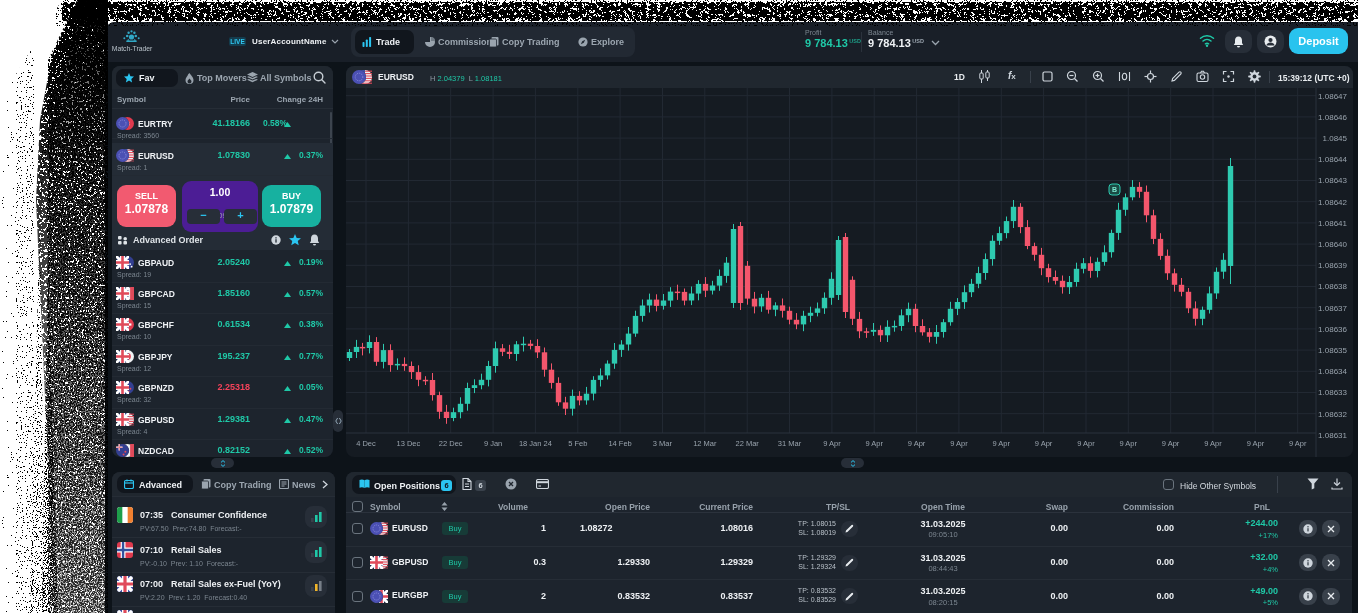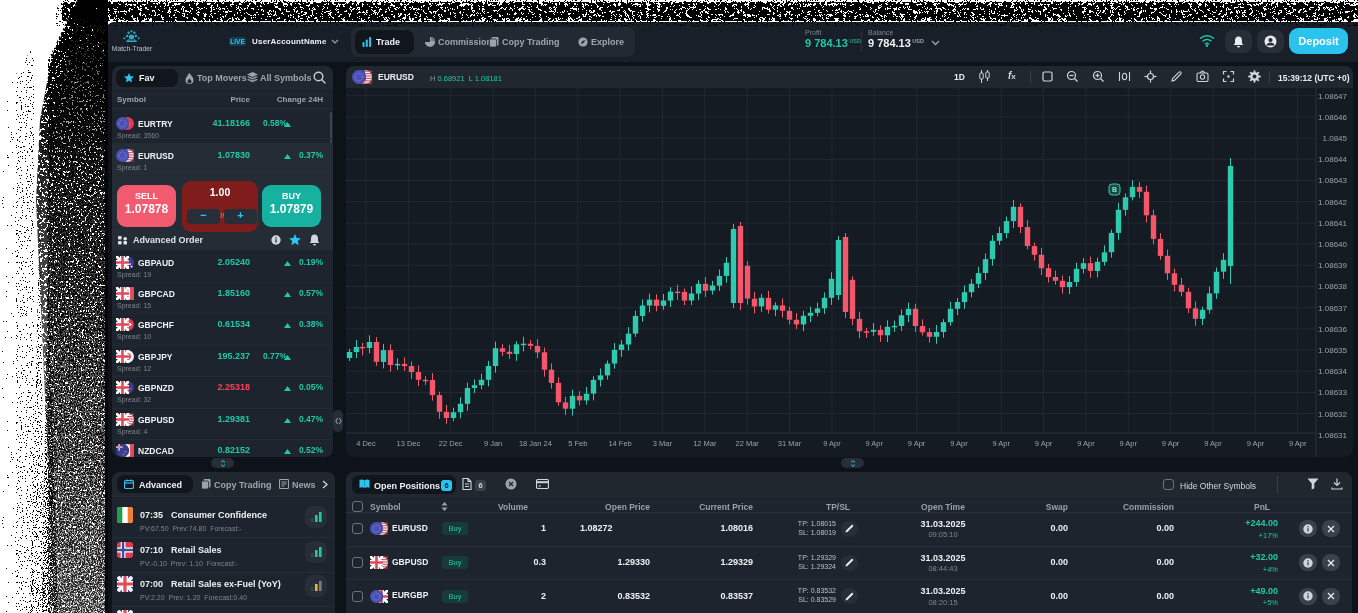--- a/index.html
+++ b/index.html
@@ -264,21 +264,21 @@
       <path d="M0 0 L13 13 M13 0 L0 13" stroke="#fff" stroke-width="2.86"></path>
       <path d="M6.5 0 V13 M0 6.5 H13" stroke="#fff" stroke-width="4.94"></path>
       <path d="M6.5 0 V13 M0 6.5 H13" stroke="#e04a5a" stroke-width="2.6"></path>
     </svg>
   </div>
 <div class="abs white b" style="left:138px;top:351.7px;font-size:8.5px">GBPJPY</div>
 <div class="abs teal b" style="left:180px;top:350.7px;width:70px;text-align:right;font-size:9px">195.237</div>
 <svg class="abs" style="left:284px;top:354.7px" width="7" height="5" viewBox="0 0 7 5">
     <path d="M3.5 0 L7 5 L0 5 Z" fill="#1fc8a7"></path>
   </svg>
-<div class="abs teal b" style="left:263px;top:350.7px;width:60px;font-size:8.5px">0.77%</div>
+<div class="abs teal b" style="left:263px;top:350.7px;width:60px;text-align:right;font-size:8.5px">0.77%</div>
 <div class="abs dgrey" style="left:117px;top:364.7px;font-size:7px">Spread: 12</div>
 <div class="abs" style="left:112px;top:376.09999999999997px;width:221px;height:1px;background:#232a33"></div>
 <div class="abs" style="left:116px;top:381.1px;width:18.46px;height:13px">
     <svg class="abs" style="left:5.46px;top:0" width="13" height="13" viewBox="0 0 13 13">
       <circle cx="6.5" cy="6.5" r="6.5" fill="#333f91"></circle>
       <path d="M3.25 0 L3.25 6.5 M0 3.25 L6.5 3.25" stroke="#fff" stroke-width="1.5"></path>
       <path d="M3.25 0 L3.25 6.5 M0 3.25 L6.5 3.25" stroke="#e04a5a" stroke-width="0.7"></path>
       <circle cx="9.36" cy="7.8" r="1" fill="#e04a5a"></circle>
       <circle cx="7.539999999999999" cy="10.4" r="1" fill="#e04a5a"></circle>
     </svg>
@@ -346,21 +346,21 @@
 <div class="abs teal b" style="left:180px;top:444.9px;width:70px;text-align:right;font-size:9px">0.82152</div>
 <svg class="abs" style="left:284px;top:448.9px" width="7" height="5" viewBox="0 0 7 5">
     <path d="M3.5 0 L7 5 L0 5 Z" fill="#1fc8a7"></path>
   </svg>
 <div class="abs teal b" style="left:263px;top:444.9px;width:60px;text-align:right;font-size:8.5px">0.52%</div>
 
 <div class="abs" style="left:117px;top:185px;width:59px;height:42px;background:#f25a70;border-radius:9px;text-align:center">
  <div style="font-size:9px;color:#fff;font-weight:bold;margin-top:6px">SELL</div>
  <div style="font-size:12px;color:#fff;font-weight:bold;margin-top:1px">1.07878</div>
 </div>
-<div class="abs" style="left:182px;top:181px;width:76px;height:51px;background:#7f1d1d;border-radius:9px;text-align:center">
+<div class="abs" style="left:182px;top:181px;width:76px;height:51px;background:#4c1d95;border-radius:9px;text-align:center">
  <div style="font-size:10.5px;color:#fff;font-weight:bold;margin-top:5px">1.00</div>
  <div style="font-size:7.5px;color:#9aa4ae;margin-top:13px">≈107 809 USD</div>
 </div>
 <div class="abs" style="left:187px;top:209px;width:33px;height:15px;background:#272e38;border-radius:4px;color:#2bc5f1;font-weight:bold;font-size:11px;text-align:center;line-height:12px">−</div>
 <div class="abs" style="left:224px;top:209px;width:33px;height:15px;background:#272e38;border-radius:4px;color:#2bc5f1;font-weight:bold;font-size:11px;text-align:center;line-height:13px">+</div>
 <div class="abs" style="left:262px;top:185px;width:59px;height:42px;background:#17b1a0;border-radius:9px;text-align:center">
  <div style="font-size:9px;color:#fff;font-weight:bold;margin-top:6px">BUY</div>
  <div style="font-size:12px;color:#fff;font-weight:bold;margin-top:1px">1.07879</div>
 </div>
 
@@ -415,21 +415,21 @@
         <rect x="0" y="0" width="7.0" height="7.0" fill="#3f51a5" stroke="none"></rect>
       </g>
     </svg>
     <svg class="abs" style="left:0;top:0" width="14" height="14" viewBox="0 0 14 14">
       <circle cx="7.0" cy="7.0" r="7.0" fill="#242c36"></circle>
       <circle cx="7.0" cy="7.0" r="7.0" fill="#4b50b4"></circle>
       <circle cx="7.0" cy="7.0" r="3.7800000000000002" fill="none" stroke="#8f92e0" stroke-width="1" stroke-dasharray="1 1.2"></circle>
     </svg>
   </div>
 <div class="abs white b" style="left:378px;top:72px;font-size:8.5px">EURUSD</div>
-<div class="abs" style="left:430px;top:73.5px;font-size:7.5px;white-space:nowrap;color:#8f99a3">H <span class="teal">0.68921</span> &nbsp;L <span class="teal">1.08181</span></div>
+<div class="abs" style="left:430px;top:73.5px;font-size:7.5px;white-space:nowrap;color:#8f99a3">H <span class="teal">2.04379</span> &nbsp;L <span class="teal">1.08181</span></div>
 <div class="abs b" style="left:954px;top:72px;font-size:8.5px;color:#e8ecef">1D</div>
 <svg class="abs" style="left:979px;top:70px" width="11" height="13" viewBox="0 0 11 13">
     <g stroke="#cfd6dd" stroke-width="1" fill="none">
       <line x1="2.5" y1="0" x2="2.5" y2="3"></line>
       <line x1="2.5" y1="9" x2="2.5" y2="13"></line>
       <rect x="0.8" y="3" width="3.4" height="6" rx="1"></rect>
       <line x1="8.5" y1="0" x2="8.5" y2="2"></line>
       <line x1="8.5" y1="8" x2="8.5" y2="11"></line>
       <rect x="6.8" y="2" width="3.4" height="6" rx="1"></rect>
     </g>

